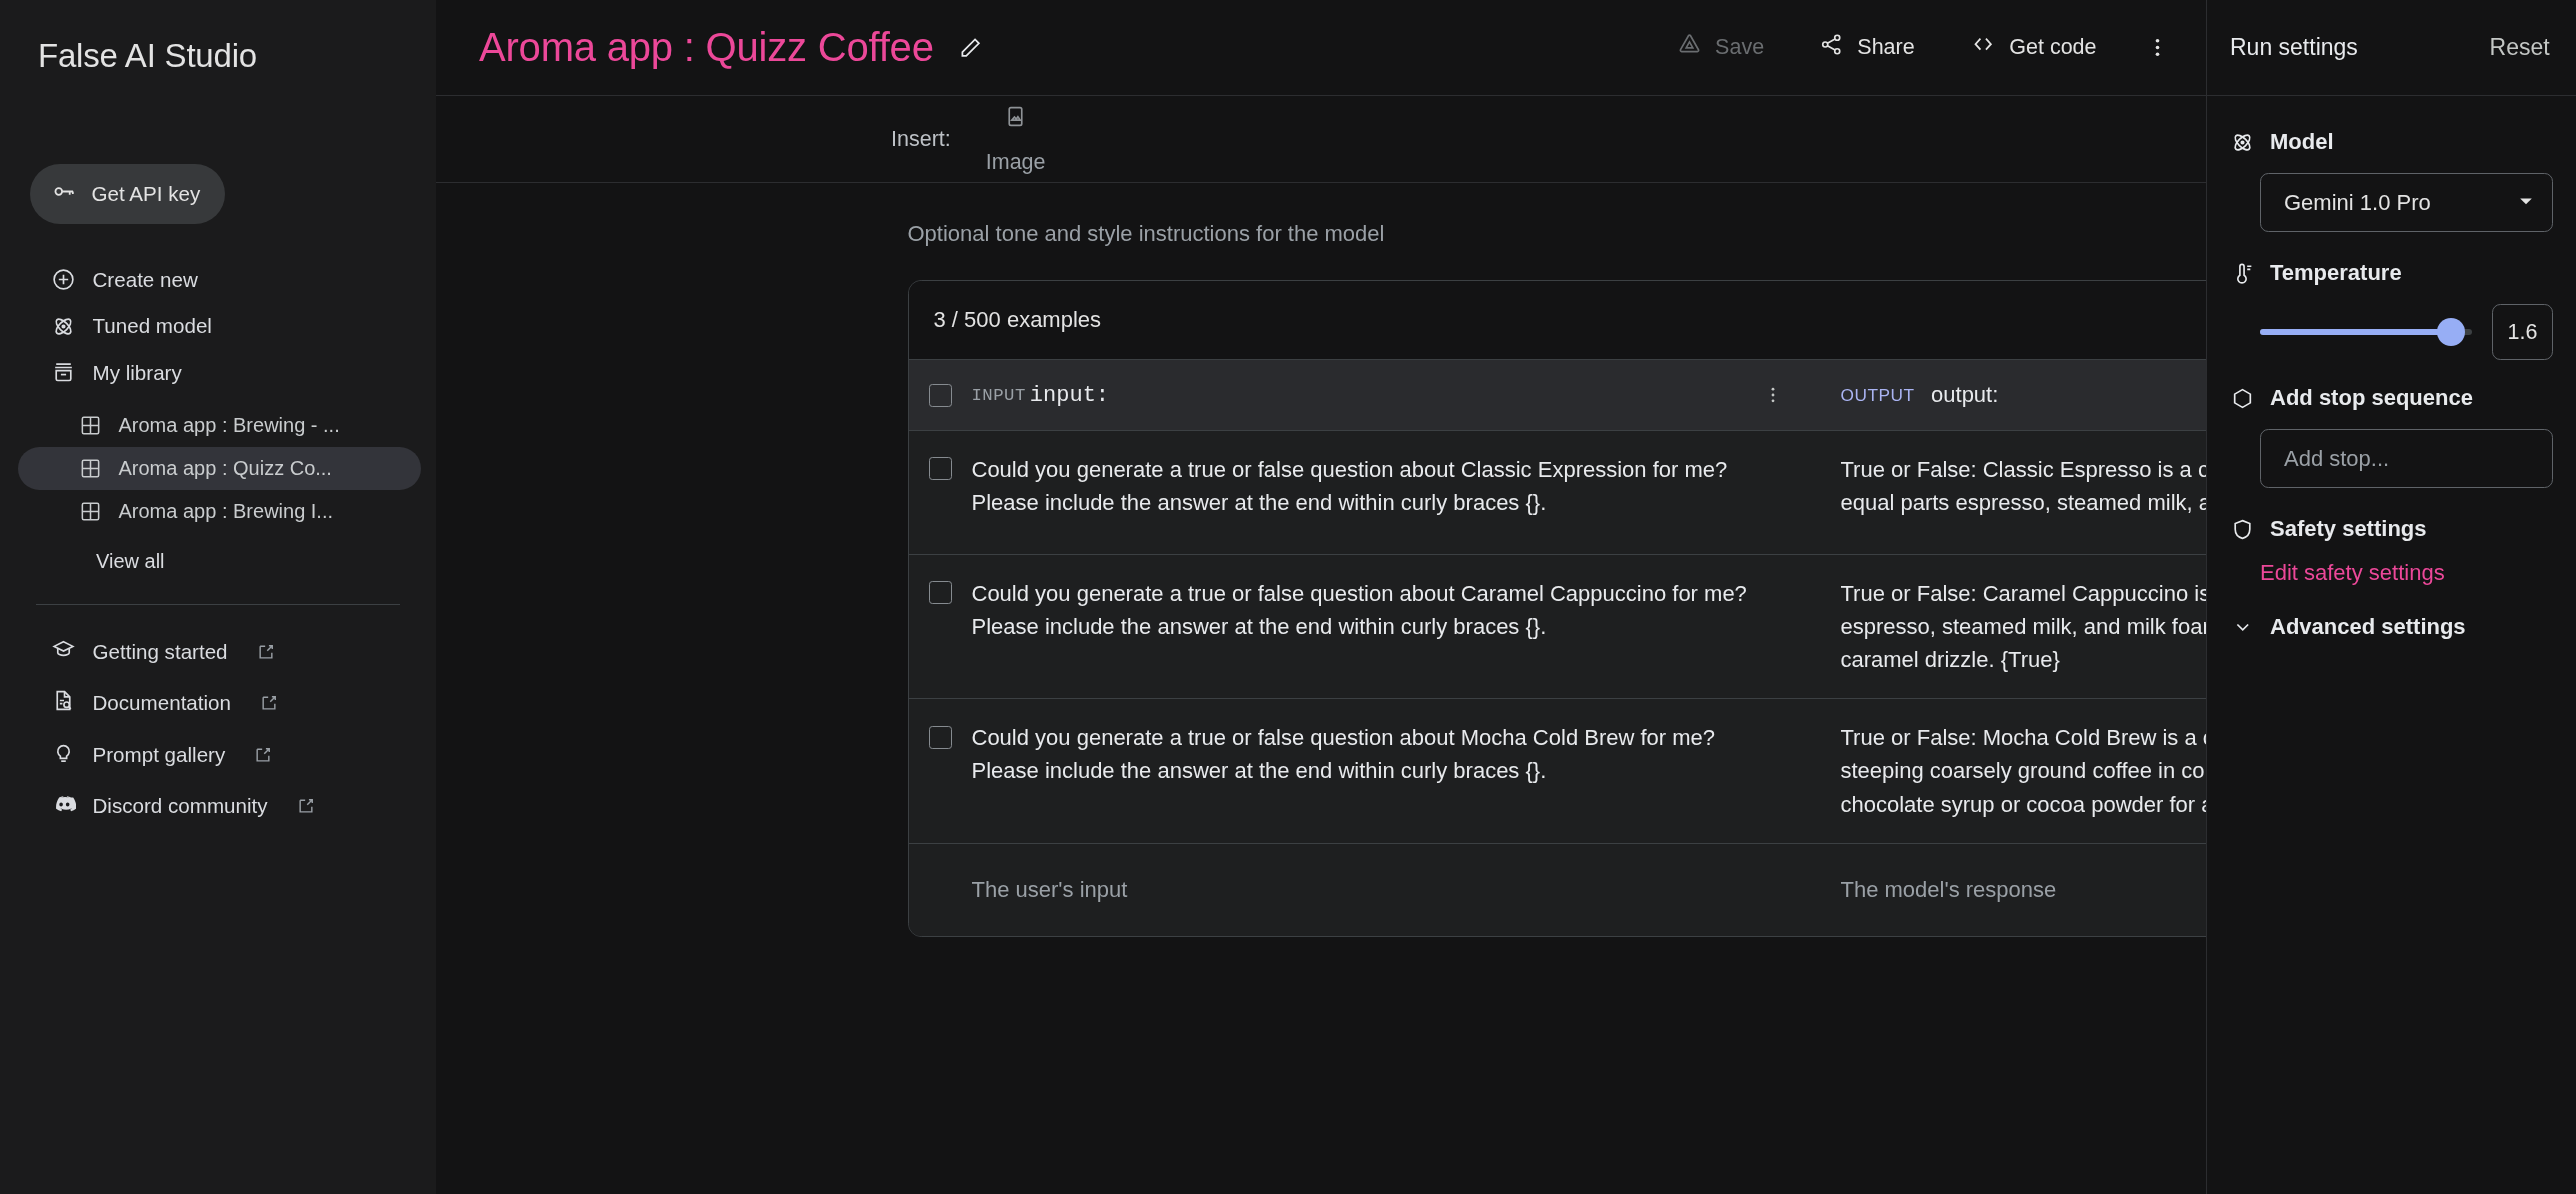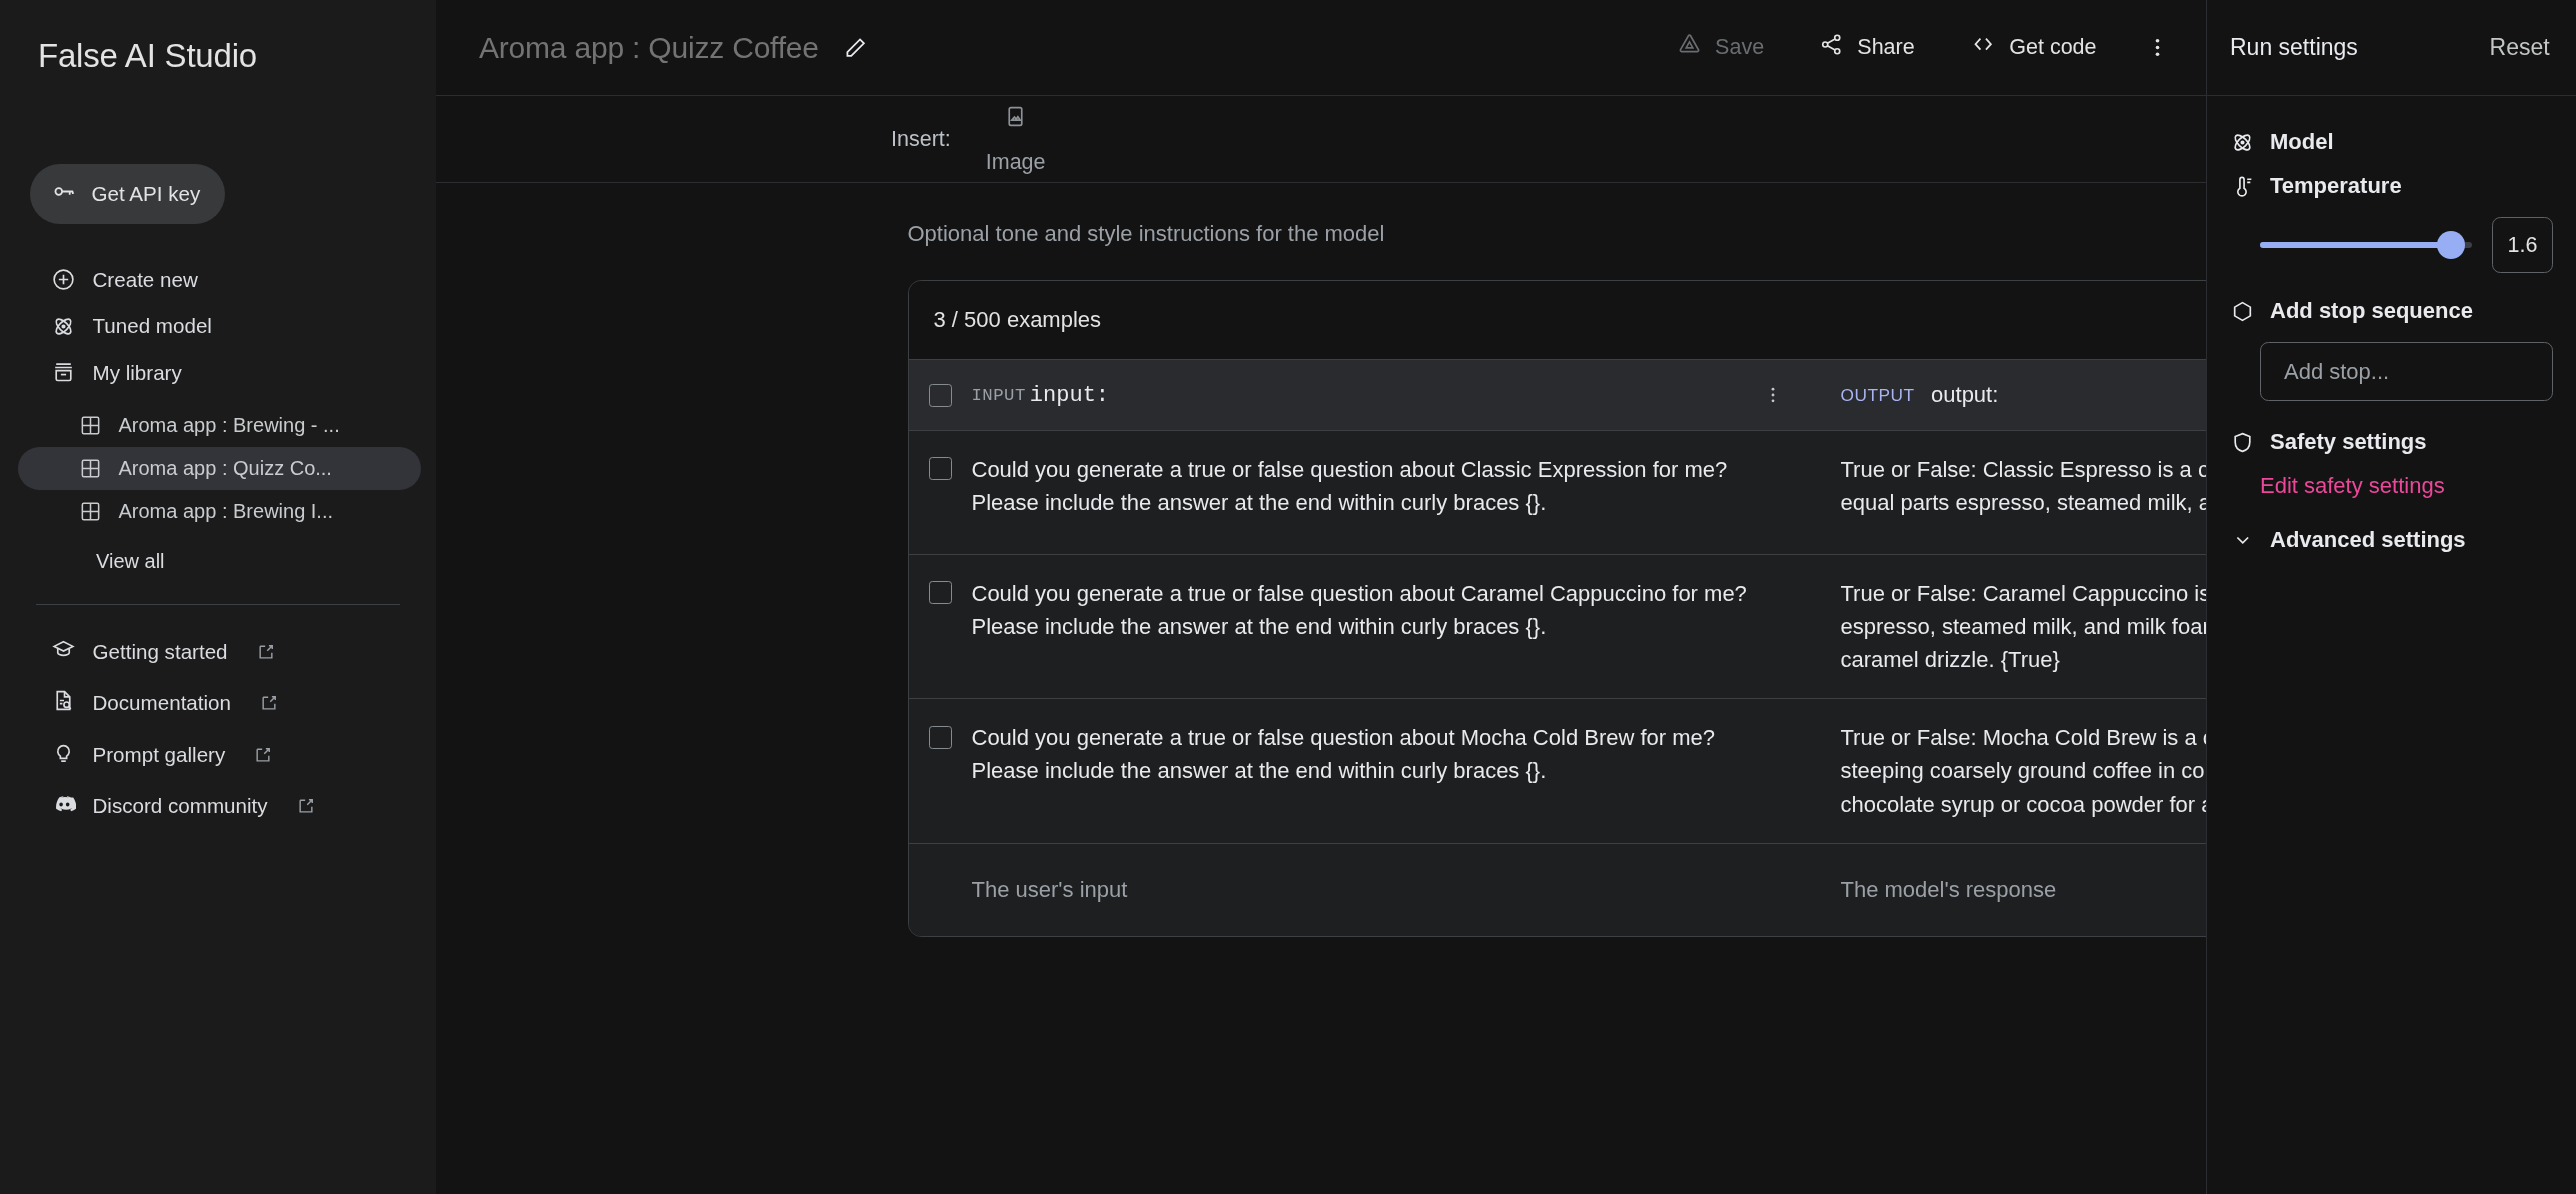--- a/index.html
+++ b/index.html
@@ -63,21 +63,21 @@
   
   .main { flex: 1 1 auto; display: flex; flex-direction: column;
           min-width: 0; background: #131314; }
   .topbar {
     height: 96px; flex: 0 0 96px;
     display: flex; align-items: center;
     padding: 0 30px 0 43px;
     border-bottom: 0.8px solid #2c2d30;
   }
   .title {
-    font-size: 30px; color: #737373; font-weight: 400; letter-spacing: -0.2px;
+    font-size: 40px; color: #ec4899; font-weight: 400; letter-spacing: -0.2px;
   }
   .edit-btn { margin-left: 21.5px; width: 31px; height: 31px; cursor: pointer;
               display: flex; align-items: center; justify-content: center; }
   .topbar-right { margin-left: auto; display: flex; align-items: center; gap: 0; }
   .tb-btn {
     display: flex; align-items: center; gap: 13.2px;
     padding: 10px 20px; border-radius: 6.6px; cursor: pointer;
     color: #e3e3e3; font-size: 21.5px; margin-left: 15px;
   }
   .tb-btn.disabled { color: #6a6d70; cursor: default; }
@@ -495,20 +495,28 @@
         <span class="ico">
           <svg width="25" height="25" viewBox="0 0 24 24" fill="none" stroke="#e8eaed" stroke-width="1.6">
             <ellipse cx="12" cy="12" rx="9" ry="4.2" transform="rotate(45 12 12)"></ellipse>
             <ellipse cx="12" cy="12" rx="9" ry="4.2" transform="rotate(-45 12 12)"></ellipse>
             <circle cx="12" cy="12" r="1.2" fill="#e8eaed"></circle>
           </svg>
         </span>
         <span class="rp-label">Model</span>
       </div>
 
+      <div class="select-box">
+        <span class="select-val">Gemini 1.0 Pro</span>
+        <span class="select-arrow">
+          <svg width="20" height="20" viewBox="0 0 24 24" fill="#e3e3e3">
+              <path d="M5 9l7 7 7-7z"></path>
+            </svg>
+        </span>
+      </div>
 
       <div class="rp-section">
         <span class="ico">
           <svg width="25" height="25" viewBox="0 0 24 24" fill="none" stroke="#e8eaed" stroke-width="1.6">
             <path d="M9.5 13.6V5.3a2 2 0 1 1 4 0v8.3a4 4 0 1 1-4 0z"></path>
             <path d="M16.5 5h4M16.5 8h3"></path>
           </svg>
         </span>
         <span class="rp-label">Temperature</span>
       </div>

